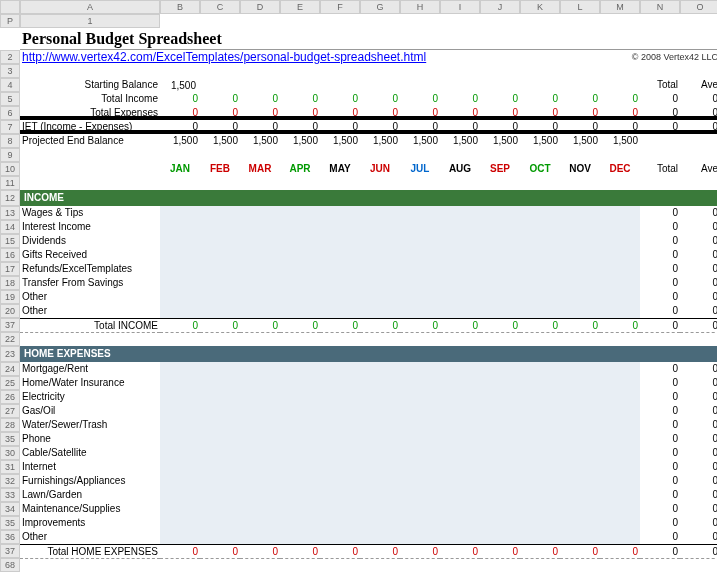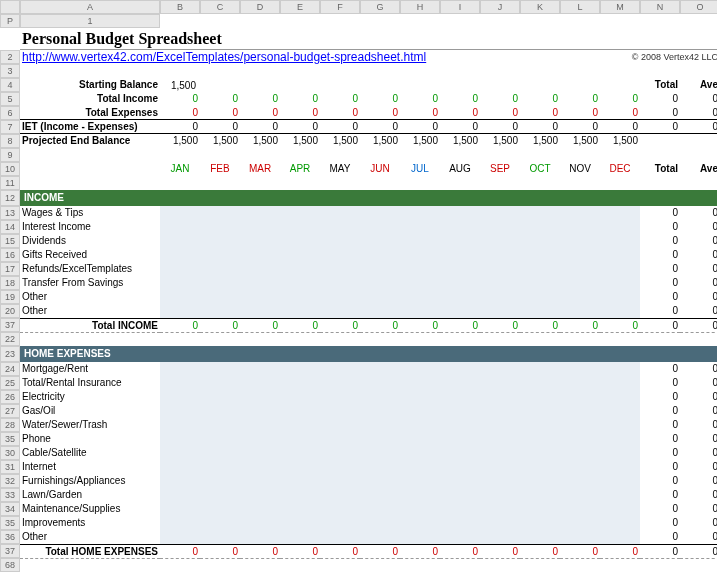--- a/index.html
+++ b/index.html
@@ -4,32 +4,32 @@
 <style>
 *{box-sizing:border-box;margin:0;padding:0}
 body{font-family:Arial,sans-serif;font-size:10px;background:#fff;color:#000;user-select:none}
 .sheet{display:grid;grid-template-columns:20px 140px repeat(12,40px) 40px 40px;width:717px}
 .colhdr{background:#e8e8e8;border:1px solid #ccc;text-align:center;font-size:9px;color:#666;height:14px;line-height:12px}
 .rowhdr{background:#e8e8e8;border:1px solid #ccc;text-align:center;font-size:9px;color:#666;display:flex;align-items:center;justify-content:center}
 .cell{height:14px;line-height:14px;overflow:hidden;white-space:nowrap;padding:0 2px}
 .title{grid-column:1/17;font-family:Georgia,serif;font-size:16px;font-weight:bold;height:22px;line-height:22px;padding-left:2px;border-bottom:1px solid #999}
 .link{grid-column:2/12;color:#00f;text-decoration:underline;font-size:12px}
 .copyright{grid-column:12/17;text-align:right;font-size:9px;color:#333}
-.bold{font-weight:bold}
+.bold{font-weight:normal}
 .right{text-align:right}
 .red{color:#c00}
 .green{color:#090}
 .blue{color:#06c}
 .hdrband{background:#3a7a3a;color:#fff;font-weight:bold;font-size:10px;padding-left:4px;height:16px;line-height:16px}
 .hdrband.home{background:#4a6a7a}
 .lightrow{background:#e8eef4}
 .borderT{border-top:1px solid #000}
-.borderB{border-bottom:1px solid #000000}
+.borderB{border-bottom:4px solid #000000}
 .dashT{border-top:1px dashed #999}
-.monthhdr{font-weight:normal;text-align:center}
+.monthhdr{font-weight:bold;text-align:center}
 .input{background:#fff;border:none;width:100%;height:100%;text-align:right;font-size:10px;padding:0 2px}
 </style>
 </head>
 <body>
 
 <div class="sheet" id="sheet">
     <div class="colhdr"></div>
     <div class="colhdr">A</div>
     <div class="colhdr">B</div>
     <div class="colhdr">C</div>
@@ -369,21 +369,21 @@
     <div class="cell lightrow"></div>
     <div class="cell lightrow"></div>
     <div class="cell lightrow"></div>
     <div class="cell lightrow"></div>
     <div class="cell lightrow"></div>
     <div class="cell lightrow"></div>
     <div class="cell lightrow"></div>
     <div class="cell right">0</div>
     <div class="cell right">0</div>
     <div class="rowhdr">25</div>
-    <div class="cell">Total/Rental Insurance</div>
+    <div class="cell">Home/Water Insurance</div>
     <div class="cell lightrow"></div>
     <div class="cell lightrow"></div>
     <div class="cell lightrow"></div>
     <div class="cell lightrow"></div>
     <div class="cell lightrow"></div>
     <div class="cell lightrow"></div>
     <div class="cell lightrow"></div>
     <div class="cell lightrow"></div>
     <div class="cell lightrow"></div>
     <div class="cell lightrow"></div>

